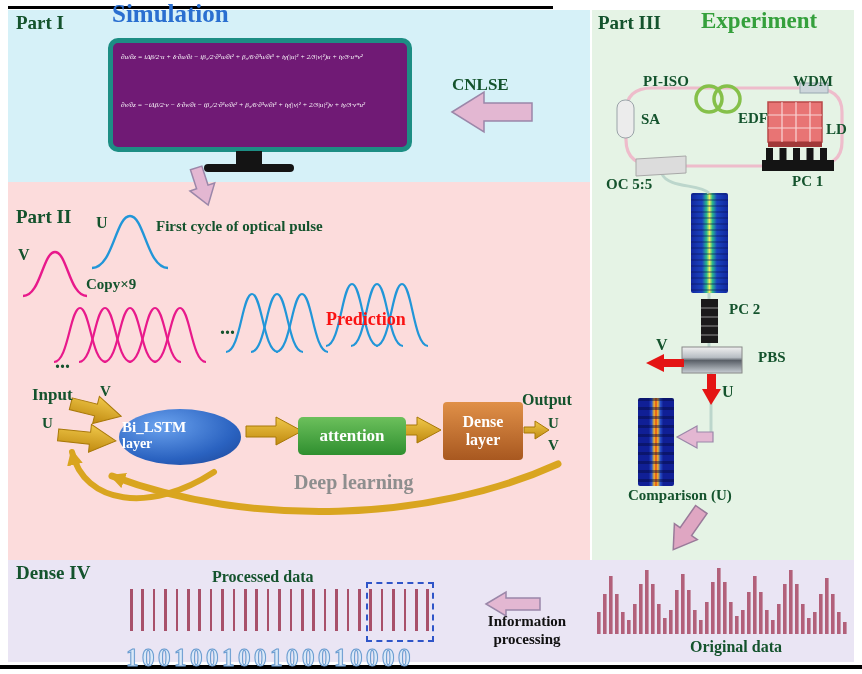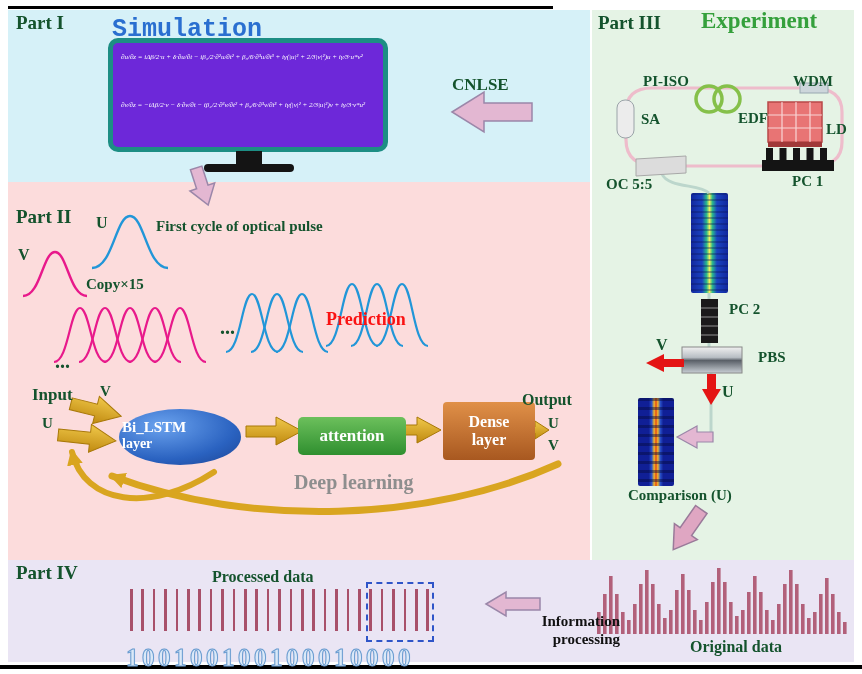--- a/index.html
+++ b/index.html
@@ -4,49 +4,49 @@
 <style>
   html,body{margin:0;padding:0;background:#fff;}
   .canvas{position:relative;width:862px;height:674px;background:#ffffff;overflow:hidden;
           font-family:"Liberation Serif",serif;}
   .region{position:absolute;}
   .lbl{position:absolute;font-weight:bold;color:#14532d;white-space:nowrap;line-height:1.1;
        font-family:"Liberation Serif",serif;}
   .overlay{position:absolute;left:0;top:0;pointer-events:none;}
   .hline{position:absolute;background:#000;}
   
-  .monitor{position:absolute;left:108px;top:38px;width:280px;height:114px;background:#6d28d9;
+  .monitor{position:absolute;left:108px;top:38px;width:304px;height:114px;background:#701a75;
            border:5px solid #1d8e84;border-radius:10px;box-sizing:border-box;}
   .screen-eq{position:absolute;left:8px;right:6px;color:#ffffff;font-size:7px;font-style:italic;
              line-height:1.35;font-family:"Liberation Serif",serif;}
   .stand-neck{position:absolute;left:236px;top:151px;width:26px;height:14px;background:#141414;}
   .stand-base{position:absolute;left:204px;top:164px;width:90px;height:8px;background:#141414;border-radius:4px;}
   
   .spec1{position:absolute;left:691px;top:193px;width:37px;height:100px;border-radius:2px;
     background-image:repeating-linear-gradient(180deg,rgba(10,20,90,.35) 0 2px,rgba(0,0,0,0) 2px 6px),
       linear-gradient(90deg,#12279e 0%,#1a43c0 30%,#2ab88c 42%,#eef05c 50%,#2ab88c 58%,#1a43c0 70%,#12279e 100%);}
   .spec2{position:absolute;left:638px;top:398px;width:36px;height:88px;border-radius:2px;
     background-image:repeating-linear-gradient(180deg,rgba(5,10,60,.45) 0 3px,rgba(0,0,0,0) 3px 9px),
       linear-gradient(90deg,#101f96 0%,#101f96 30%,#2a52c8 38%,#f0b82a 45%,#e04818 50%,#f0b82a 55%,#2a52c8 62%,#101f96 70%,#101f96 100%);}
   
   .dlbox{position:absolute;display:flex;align-items:center;justify-content:center;color:#fff;
          font-weight:bold;text-align:center;font-family:"Liberation Serif",serif;}
   .attention{left:298px;top:417px;width:108px;height:38px;font-size:17px;border-radius:5px;
              background:linear-gradient(180deg,#6cc05c,#2f8f2f);}
-  .dense{left:443px;top:402px;width:92px;height:58px;font-size:16px;border-radius:4px;flex-direction:column;
+  .dense{left:443px;top:402px;width:80px;height:58px;font-size:16px;border-radius:4px;flex-direction:column;
          line-height:1.15;background:linear-gradient(180deg,#e09048,#a85820);}
   .bilstm-text{position:absolute;left:122px;top:419px;width:118px;text-align:left;color:#fff;
                font-weight:bold;font-size:15px;line-height:1.15;}
   
   .barcode{position:absolute;left:130px;top:589px;width:306px;height:42px;
     background:repeating-linear-gradient(90deg,#a8506a 0px,#a8506a 2.6px,rgba(0,0,0,0) 2.6px,rgba(0,0,0,0) 11.4px);}
   .dashedbox{position:absolute;left:366px;top:582px;width:64px;height:56px;border:2px dashed #2f55c8;}
   .binary{position:absolute;left:126px;top:624px;font-size:25px;font-weight:bold;letter-spacing:3.5px;
           color:#dbe9f8;-webkit-text-stroke:1px #6a9cd0;text-shadow:0 0 1px #6a9cd0;margin-top:20px;}
-  .infoproc{position:absolute;left:490px;top:612px;width:130px;text-align:right;font-size:15px;
+  .infoproc{position:absolute;left:462px;top:612px;width:130px;text-align:center;font-size:15px;
             font-weight:bold;color:#111;line-height:1.2;}
 </style>
 </head>
 <body>
 
 <div class="canvas">
 
   <div class="region" style="left:8px;top:10px;width:582px;height:172px;background:#d6f1f8;"></div>
   <div class="region" style="left:8px;top:182px;width:582px;height:378px;background:#fcdcdc;"></div>
   <div class="region" style="left:592px;top:10px;width:262px;height:550px;background:#e5f3e5;"></div>
@@ -192,21 +192,21 @@
         <rect x="813" y="612" width="3.6" height="22"></rect>
         <rect x="819" y="594" width="3.6" height="40"></rect>
         <rect x="825" y="578" width="3.6" height="56"></rect>
         <rect x="831" y="594" width="3.6" height="40"></rect>
         <rect x="837" y="612" width="3.6" height="22"></rect>
         <rect x="843" y="622" width="3.6" height="12"></rect>
       </g>
   </svg>
 
   <div class="lbl" style="left:16px;top:13px;font-size:19px;">Part I</div>
-  <div class="lbl" style="left:112px;top:16px;font-size:25px;color:#2a6fd0;font-family:Liberation Mono, monospace;">Simulation</div>
+  <div class="lbl" style="left:112px;top:0;font-size:25px;color:#2a6fd0;">Simulation</div>
   <div class="lbl" style="left:452px;top:76px;font-size:17px;">CNLSE</div>
 
   <div class="lbl" style="left:598px;top:13px;font-size:19px;">Part III</div>
   <div class="lbl" style="left:701px;top:8px;font-size:23px;color:#35a03c;">Experiment</div>
   <div class="lbl" style="left:643px;top:73px;font-size:15px;">PI-ISO</div>
   <div class="lbl" style="left:793px;top:73px;font-size:15px;">WDM</div>
   <div class="lbl" style="left:641px;top:111px;font-size:15px;">SA</div>
   <div class="lbl" style="left:738px;top:110px;font-size:15px;">EDF</div>
   <div class="lbl" style="left:826px;top:121px;font-size:15px;">LD</div>
   <div class="lbl" style="left:606px;top:176px;font-size:15px;">OC 5:5</div>
@@ -214,21 +214,21 @@
   <div class="lbl" style="left:729px;top:301px;font-size:15px;">PC 2</div>
   <div class="lbl" style="left:758px;top:349px;font-size:15px;">PBS</div>
   <div class="lbl" style="left:656px;top:336px;font-size:16px;">V</div>
   <div class="lbl" style="left:722px;top:383px;font-size:16px;">U</div>
   <div class="lbl" style="left:628px;top:487px;font-size:15px;">Comparison (U)</div>
 
   <div class="lbl" style="left:16px;top:185px;font-size:19px;margin-top:22px;">Part II</div>
   <div class="lbl" style="left:18px;top:246px;font-size:16px;">V</div>
   <div class="lbl" style="left:96px;top:214px;font-size:16px;">U</div>
   <div class="lbl" style="left:156px;top:218px;font-size:15px;">First cycle of optical pulse</div>
-  <div class="lbl" style="left:86px;top:276px;font-size:15px;">Copy×15</div>
+  <div class="lbl" style="left:86px;top:276px;font-size:15px;">Copy×9</div>
   <div class="lbl" style="left:55px;top:350px;font-size:20px;">...</div>
   <div class="lbl" style="left:220px;top:316px;font-size:20px;">...</div>
   <div class="lbl" style="left:326px;top:310px;font-size:18px;color:#fa1212;">Prediction</div>
   <div class="lbl" style="left:32px;top:386px;font-size:17px;">Input</div>
   <div class="lbl" style="left:100px;top:383px;font-size:15px;">V</div>
   <div class="lbl" style="left:42px;top:415px;font-size:15px;">U</div>
   <div class="bilstm-text">
     <div>Bi_LSTM</div>
     <div style="font-size:14px;">layer</div>
   </div>
@@ -237,21 +237,21 @@
   </div>
   <div class="dlbox dense">
     <span>Dense</span>
     <span>layer</span>
   </div>
   <div class="lbl" style="left:522px;top:391px;font-size:16px;">Output</div>
   <div class="lbl" style="left:548px;top:415px;font-size:15px;">U</div>
   <div class="lbl" style="left:548px;top:437px;font-size:15px;">V</div>
   <div class="lbl" style="left:294px;top:471px;font-size:20px;color:#8e8e8e;">Deep learning</div>
 
-  <div class="lbl" style="left:16px;top:563px;font-size:19px;">Part IV</div>
+  <div class="lbl" style="left:16px;top:563px;font-size:19px;">Dense IV</div>
   <div class="lbl" style="left:212px;top:568px;font-size:16px;">Processed data</div>
   <div class="barcode"></div>
   <div class="dashedbox"></div>
   <div class="binary">100100100100010000</div>
   <div class="infoproc">Information processing</div>
   <div class="lbl" style="left:690px;top:638px;font-size:16px;">Original data</div>
 
 </div>
 
 </body></html>

